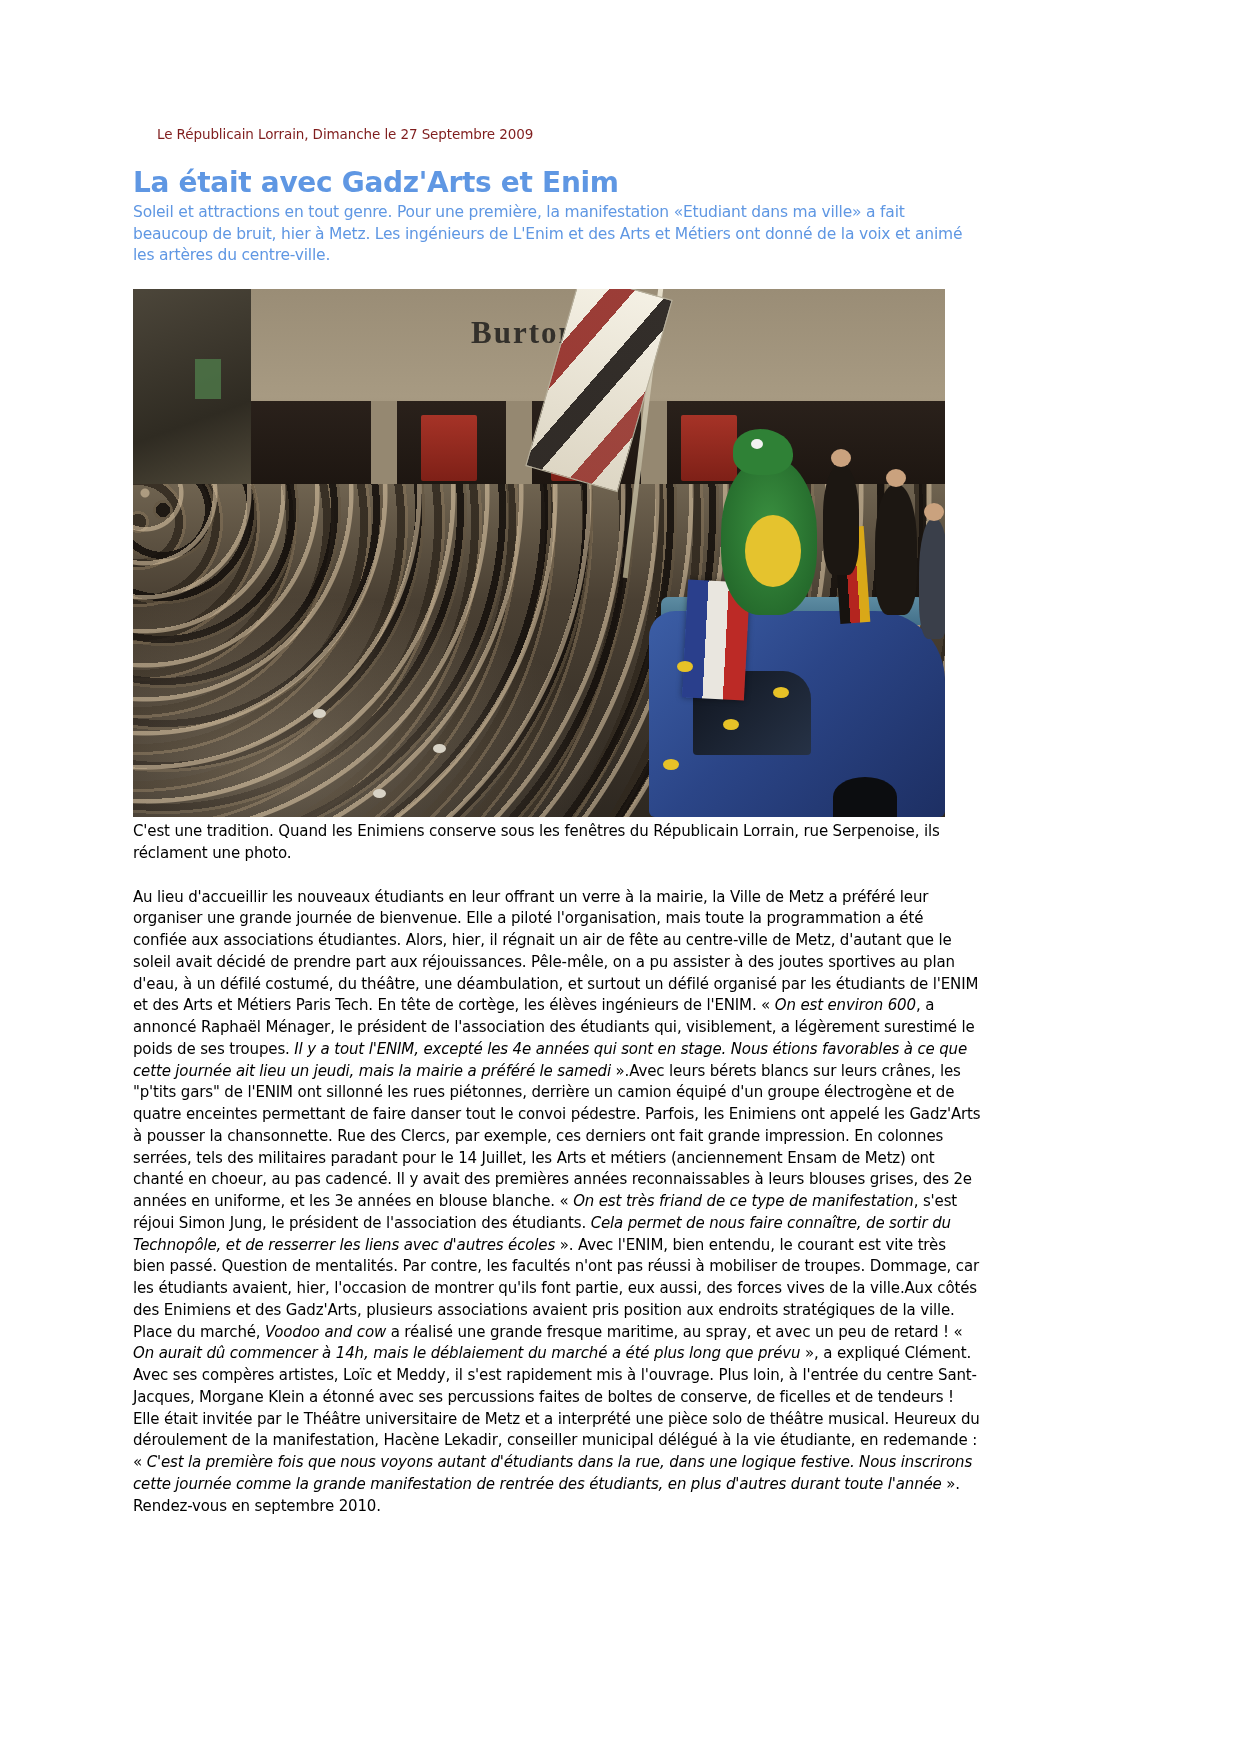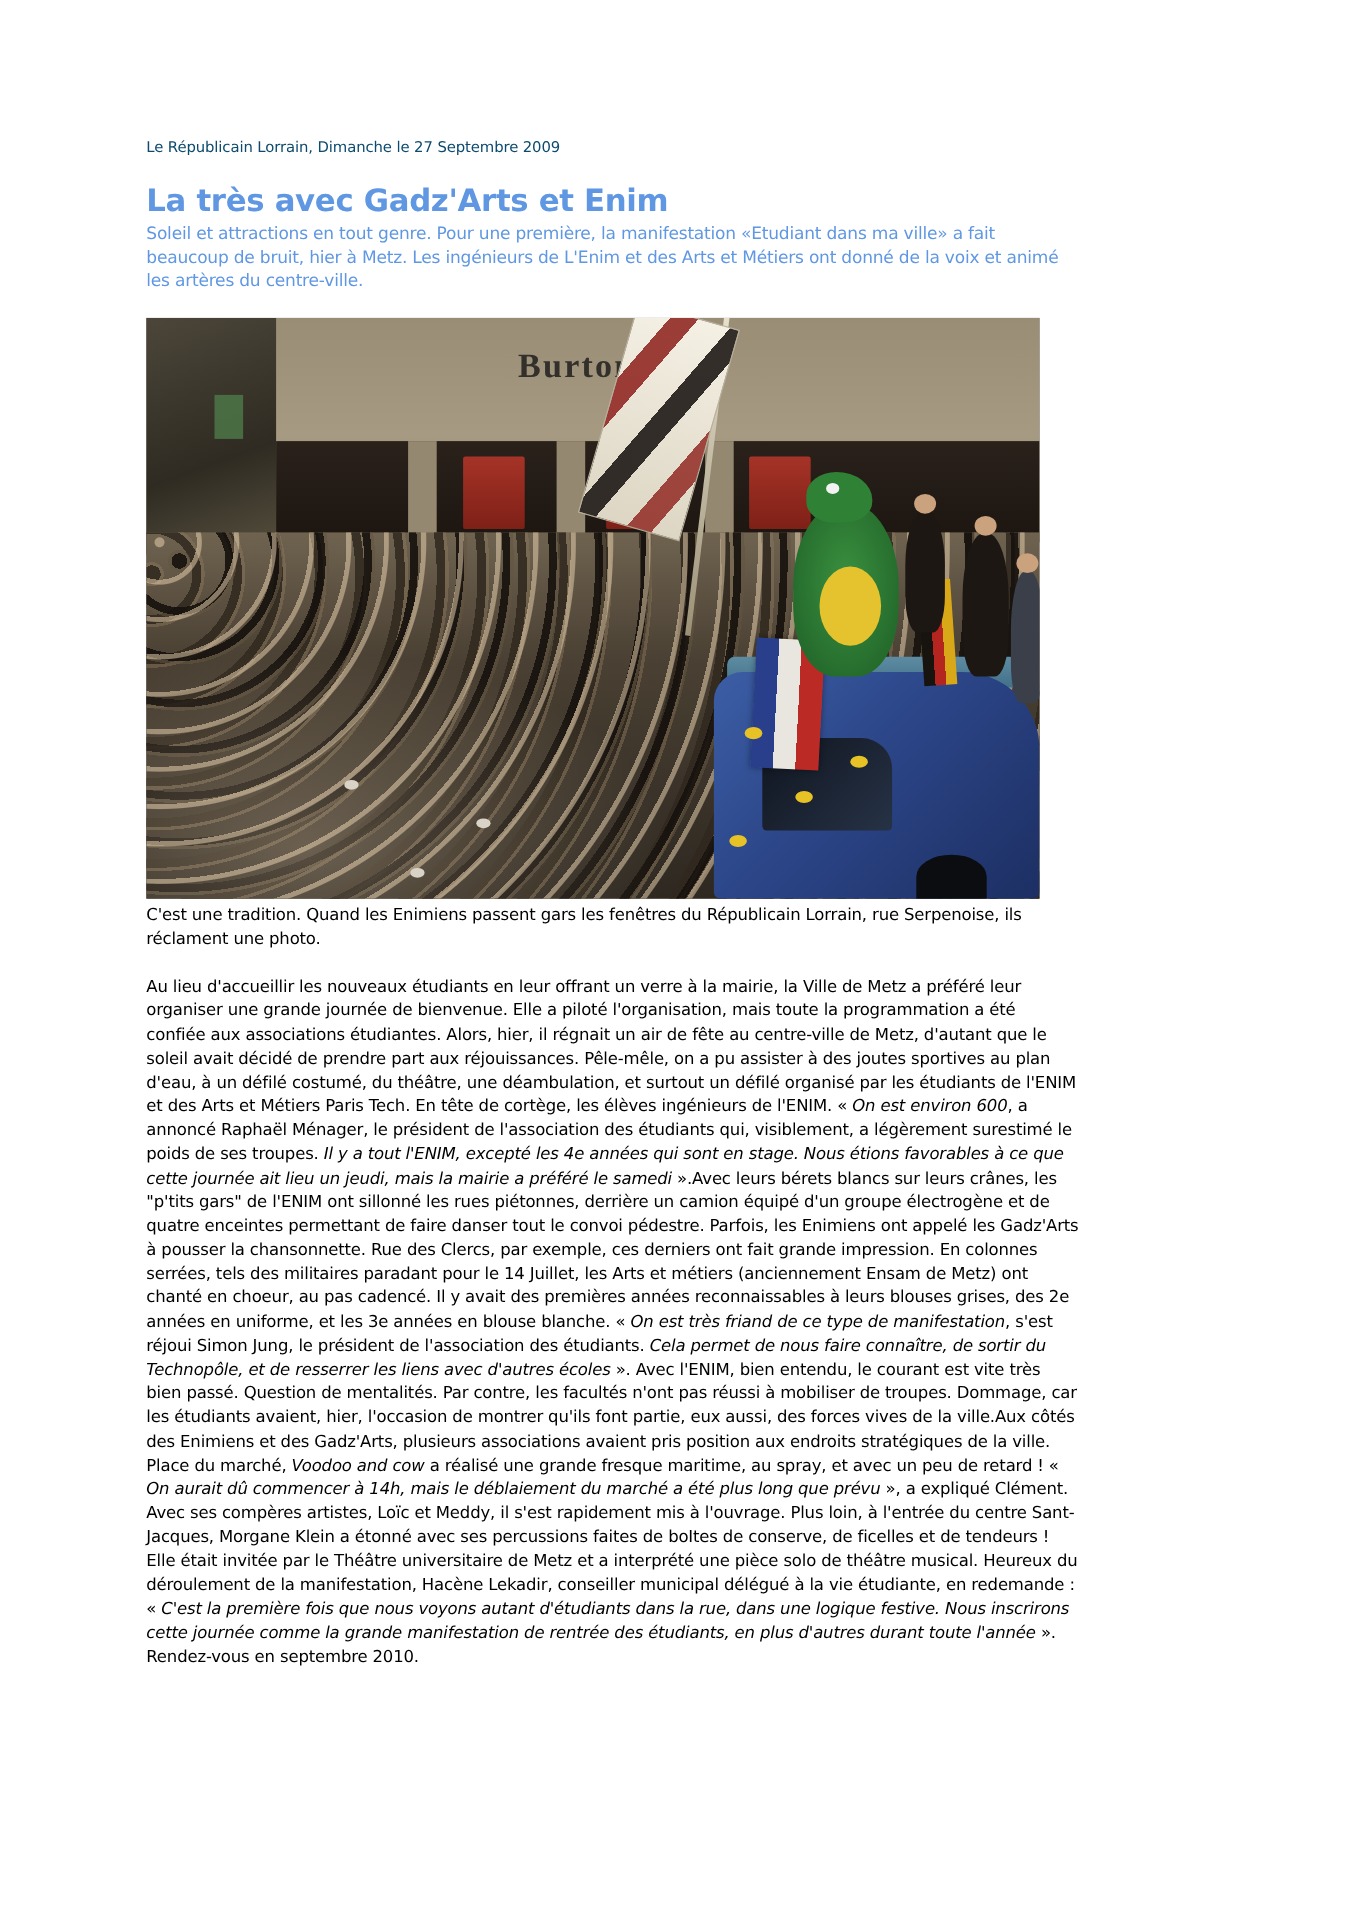--- a/index.html
+++ b/index.html
@@ -4,22 +4,23 @@
 <style>
   * { margin:0; padding:0; box-sizing:border-box; }
   html,body { background:#ffffff; }
   body {
     width:1240px; height:1754px; position:relative;
     font-family:"DejaVu Sans", sans-serif; color:#000;
   }
   .page { position:absolute; left:133px; top:126px; width:848px; }
 
   .dateline {
-    font-size:13.5px; color:#0c4a6e; margin-bottom:24px;
+    font-size:13.5px; color:#7f1d1d; margin-bottom:24px;
     letter-spacing:-0.1px;
+    margin-left:24px;
   }
   .headline {
     font-size:28px; font-weight:bold; color:#5f97e3;
     letter-spacing:-0.3px; margin-bottom:3px;
   }
   .subhead {
     font-size:15.5px; font-weight:normal; color:#5f97e3;
     line-height:1.4; letter-spacing:-0.2px; margin-bottom:22px;
     width:848px;
   }
@@ -139,21 +140,21 @@
   }
   .article-body em { font-style:italic; }
 </style>
 </head>
 <body>
 
 <div class="page">
 
   <p class="dateline">Le Républicain Lorrain, Dimanche le 27 Septembre 2009</p>
 
-  <h1 class="headline">La très avec Gadz'Arts et Enim</h1>
+  <h1 class="headline">La était avec Gadz'Arts et Enim</h1>
 
   <p class="subhead">Soleil et attractions en tout genre. Pour une première, la manifestation «Etudiant dans ma ville» a fait beaucoup de bruit, hier à Metz. Les ingénieurs de L'Enim et des Arts et Métiers ont donné de la voix et animé les artères du centre-ville.</p>
 
   <div class="photo">
     <div class="facade"></div>
     <div class="left-building"></div>
     <div class="left-sign"></div>
     <div class="burton-sign">Burton</div>
     <div class="shop-windows">
       <div class="poster" style="left:170px;"></div>
@@ -188,17 +189,17 @@
       </div>
     <div class="cap" style="left:544px;top:372px;"></div>
     <div class="cap" style="left:590px;top:430px;"></div>
     <div class="cap" style="left:640px;top:398px;"></div>
     <div class="cap" style="left:530px;top:470px;"></div>
     <div class="cap" style="left:300px;top:455px;width:13px;height:9px;background:#d8d3c6;"></div>
     <div class="cap" style="left:180px;top:420px;width:13px;height:9px;background:#d8d3c6;"></div>
     <div class="cap" style="left:240px;top:500px;width:13px;height:9px;background:#d8d3c6;"></div>
   </div>
 
-  <p class="caption">C'est une tradition. Quand les Enimiens passent gars les fenêtres du Républicain Lorrain, rue Serpenoise, ils réclament une photo.</p>
+  <p class="caption">C'est une tradition. Quand les Enimiens conserve sous les fenêtres du Républicain Lorrain, rue Serpenoise, ils réclament une photo.</p>
 
   <p class="article-body"><span>Au lieu d'accueillir les nouveaux étudiants en leur offrant un verre à la mairie, la Ville de Metz a préféré leur organiser une grande journée de bienvenue. Elle a piloté l'organisation, mais toute la programmation a été confiée aux associations étudiantes. Alors, hier, il régnait un air de fête au centre-ville de Metz, d'autant que le soleil avait décidé de prendre part aux réjouissances. Pêle-mêle, on a pu assister à des joutes sportives au plan d'eau, à un défilé costumé, du théâtre, une déambulation, et surtout un défilé organisé par les étudiants de l'ENIM et des Arts et Métiers Paris Tech. En tête de cortège, les élèves ingénieurs de l'ENIM. « </span><em>On est environ 600</em><span>, a annoncé Raphaël Ménager, le président de l'association des étudiants qui, visiblement, a légèrement surestimé le poids de ses troupes. </span><em>Il y a tout l'ENIM, excepté les 4e années qui sont en stage. Nous étions favorables à ce que cette journée ait lieu un jeudi, mais la mairie a préféré le samedi</em><span> ».Avec leurs bérets blancs sur leurs crânes, les "p'tits gars" de l'ENIM ont sillonné les rues piétonnes, derrière un camion équipé d'un groupe électrogène et de quatre enceintes permettant de faire danser tout le convoi pédestre. Parfois, les Enimiens ont appelé les Gadz'Arts à pousser la chansonnette. Rue des Clercs, par exemple, ces derniers ont fait grande impression. En colonnes serrées, tels des militaires paradant pour le 14 Juillet, les Arts et métiers (anciennement Ensam de Metz) ont chanté en choeur, au pas cadencé. Il y avait des premières années reconnaissables à leurs blouses grises, des 2e années en uniforme, et les 3e années en blouse blanche. « </span><em>On est très friand de ce type de manifestation</em><span>, s'est réjoui Simon Jung, le président de l'association des étudiants. </span><em>Cela permet de nous faire connaître, de sortir du Technopôle, et de resserrer les liens avec d'autres écoles</em><span> ». Avec l'ENIM, bien entendu, le courant est vite très bien passé. Question de mentalités. Par contre, les facultés n'ont pas réussi à mobiliser de troupes. Dommage, car les étudiants avaient, hier, l'occasion de montrer qu'ils font partie, eux aussi, des forces vives de la ville.Aux côtés des Enimiens et des Gadz'Arts, plusieurs associations avaient pris position aux endroits stratégiques de la ville. Place du marché, </span><em>Voodoo and cow</em><span> a réalisé une grande fresque maritime, au spray, et avec un peu de retard ! « </span><em>On aurait dû commencer à 14h, mais le déblaiement du marché a été plus long que prévu</em><span> », a expliqué Clément. Avec ses compères artistes, Loïc et Meddy, il s'est rapidement mis à l'ouvrage. Plus loin, à l'entrée du centre Sant-Jacques, Morgane Klein a étonné avec ses percussions faites de boItes de conserve, de ficelles et de tendeurs ! Elle était invitée par le Théâtre universitaire de Metz et a interprété une pièce solo de théâtre musical. Heureux du déroulement de la manifestation, Hacène Lekadir, conseiller municipal délégué à la vie étudiante, en redemande : « </span><em>C'est la première fois que nous voyons autant d'étudiants dans la rue, dans une logique festive. Nous inscrirons cette journée comme la grande manifestation de rentrée des étudiants, en plus d'autres durant toute l'année</em><span> ». Rendez-vous en septembre 2010.</span></p>
 
 </div>
 
 </body></html>

